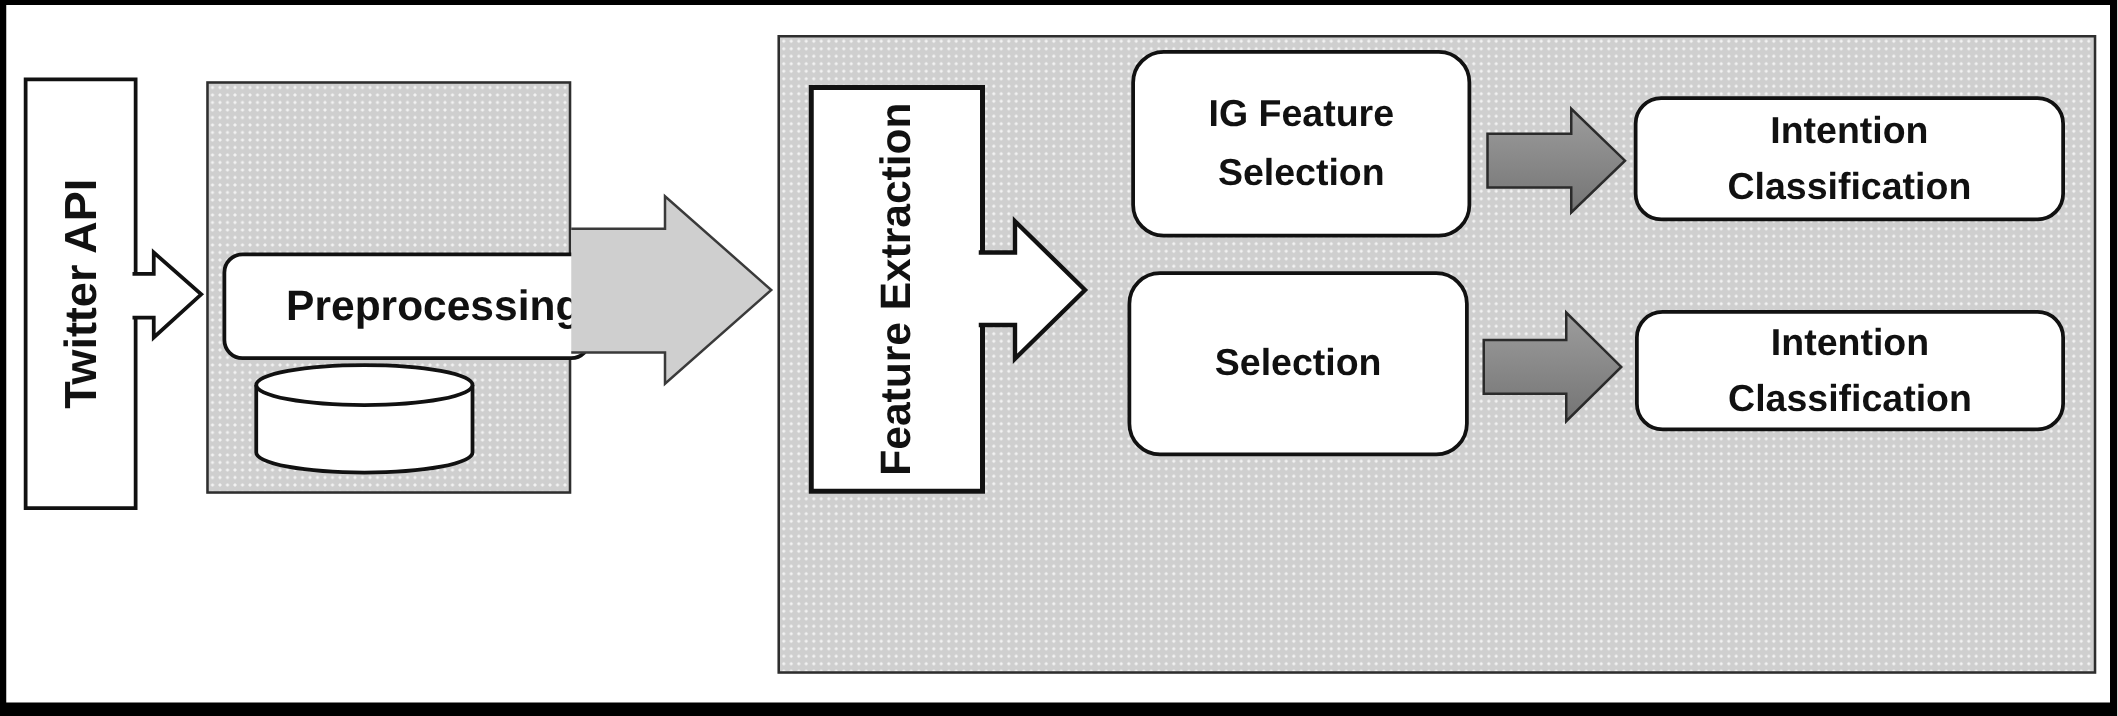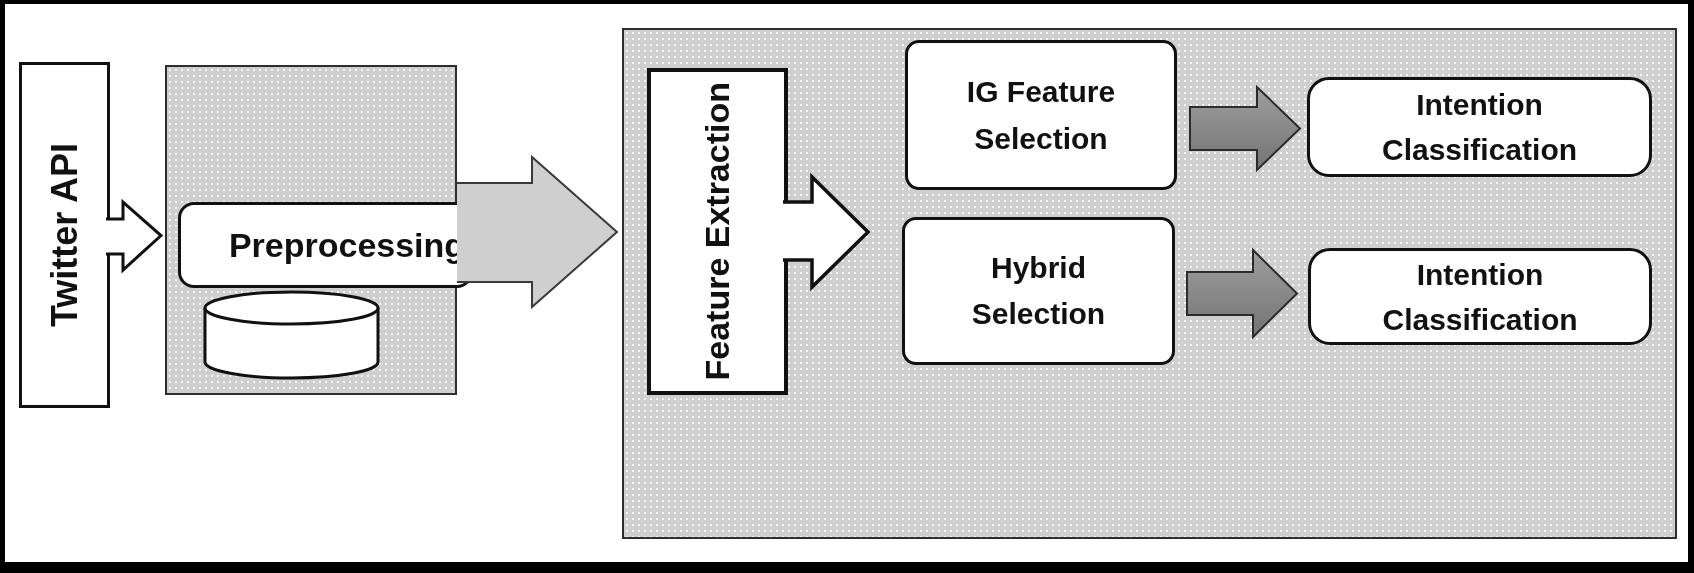--- a/index.html
+++ b/index.html
@@ -45,21 +45,21 @@
     border: 3px solid #111111;
     z-index: 2;
     display: flex;
     align-items: center;
     justify-content: center;
     text-align: center;
     color: #111111;
     font-weight: bold;
   }
   .rounded-sm { border-radius: 16px; }
-  .rounded-lg { border-radius: 14px; }
+  .rounded-lg { border-radius: 26px; }
   .rounded-md { border-radius: 22px; }
 
   .multi {
     flex-direction: column;
   }
 
   
   .vtext {
     writing-mode: vertical-rl;
     transform: rotate(180deg);
@@ -105,21 +105,20 @@
   <div class="abs wbox" style="left:647px; top:68px; width:141px; height:327px; border-width:4px;">
     <span class="vtext f34">Feature Extraction</span>
   </div>
 
   <div class="abs wbox rounded-lg multi f30ig" style="left:905px; top:40px; width:272px; height:150px;">
     <span>IG Feature</span>
     <span>Selection</span>
   </div>
 
   <div class="abs wbox rounded-lg multi f30hy" style="left:902px; top:217px; width:273px; height:148px;">
-    <span>Hybrid</span>
     <span>Selection</span>
   </div>
 
   <div class="abs wbox rounded-md multi f30" style="left:1307px; top:77px; width:345px; height:100px;">
     <span>Intention</span>
     <span>Classification</span>
   </div>
 
   <div class="abs wbox rounded-md multi f30" style="left:1308px; top:248px; width:344px; height:97px;">
     <span>Intention</span>

